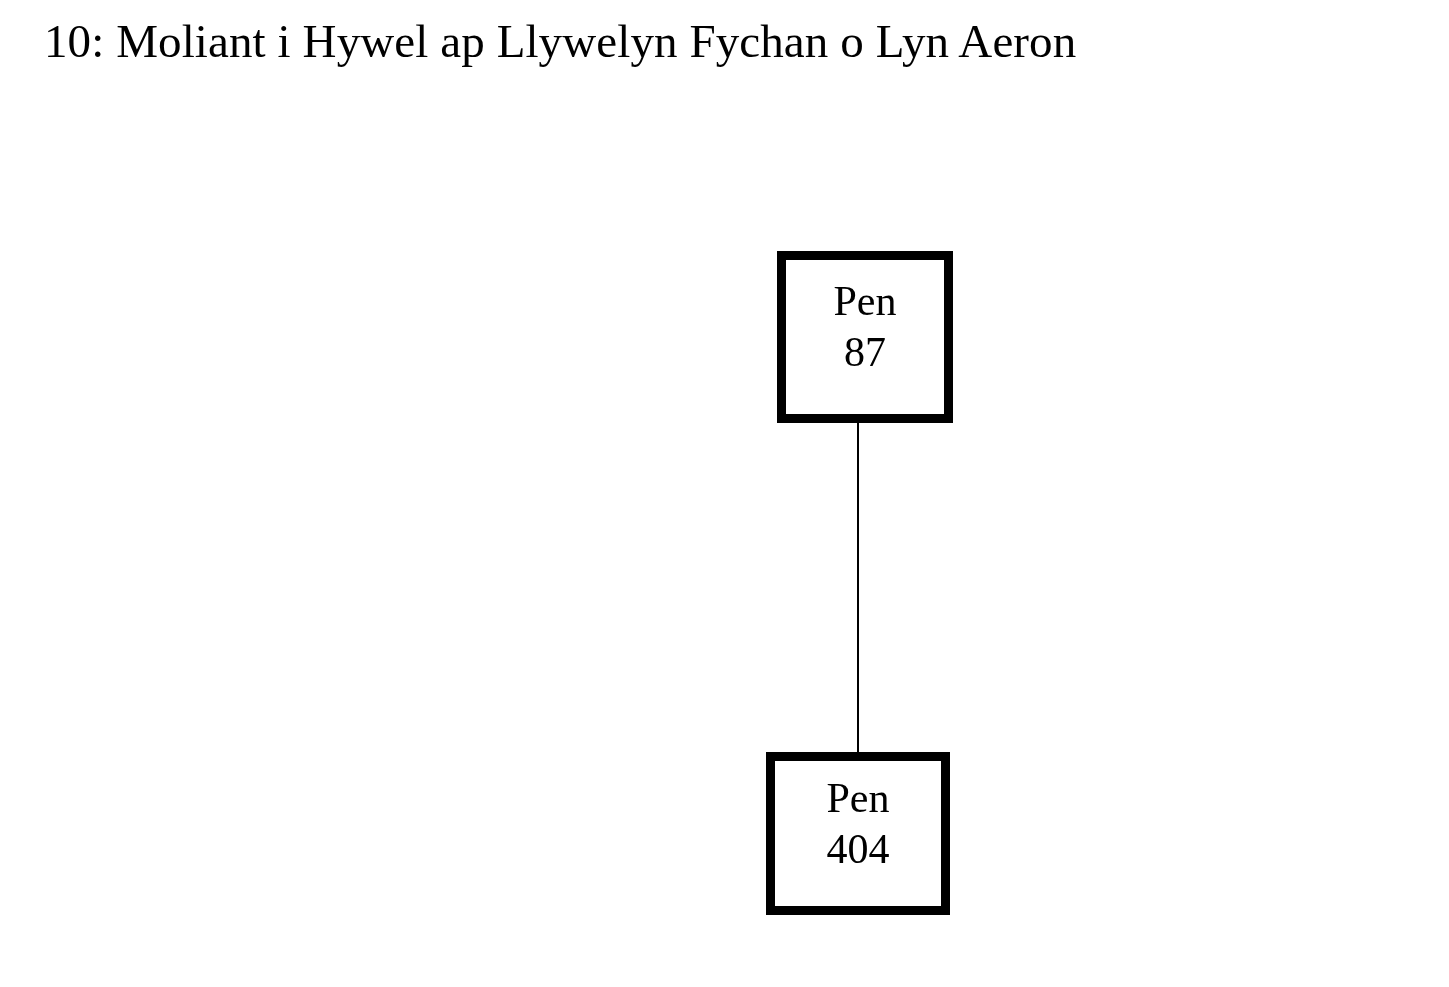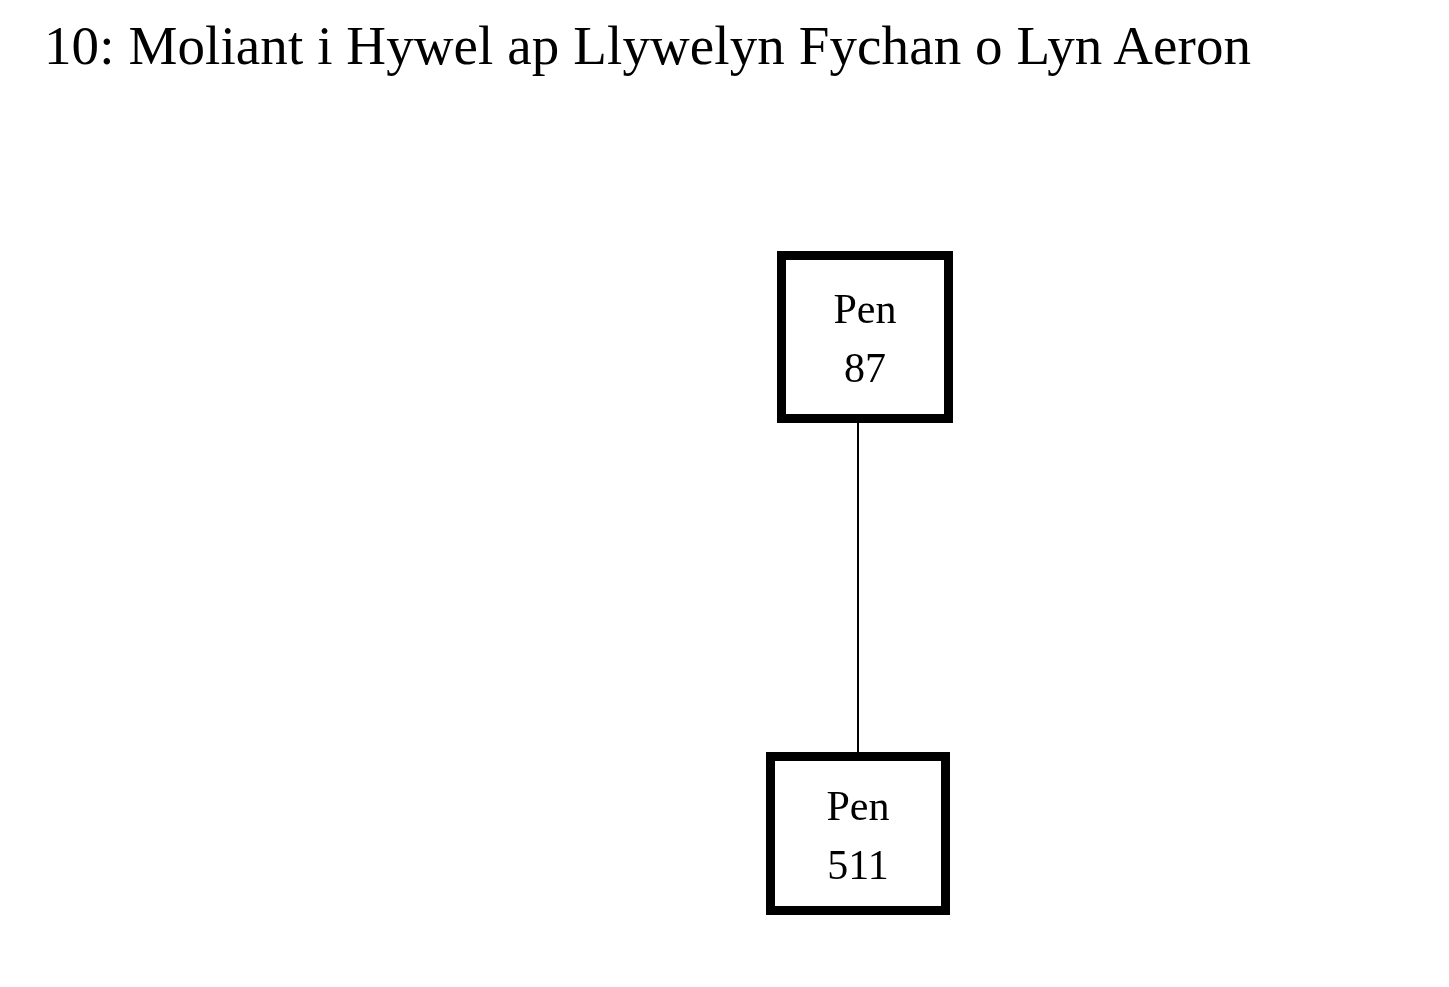--- a/index.html
+++ b/index.html
@@ -18,21 +18,21 @@
     height: 987px;
     background: #ffffff;
     overflow: hidden;
   }
 
   
   #diagram-title {
     position: absolute;
     left: 44px;
     top: 14px;
-    font-size: 55px;
+    font-size: 47px;
     line-height: 1.15;
     white-space: nowrap;
     color: #000000;
     letter-spacing: 0.1px;
   }
 
   
   #edge-layer {
     position: absolute;
     left: 0;
@@ -49,21 +49,20 @@
     background: #ffffff;
     border: 9px solid #000000;
     text-align: center;
     z-index: 2;
   }
   .node-text {
     display: block;
     font-size: 42px;
     line-height: 1.22;
     color: #000000;
-    margin-top: 8px;
   }
   .node-label {
     padding-top: 16px;
   }
 
   #node-pen-57 {
     left: 777px;
     top: 251px;
     width: 176px;
     height: 172px;
@@ -89,16 +88,16 @@
     <line id="edge-pen57-pen312" x1="858" y1="423" x2="858" y2="753" stroke="#000000" stroke-width="2"></line>
   </svg>
 
   <div class="node" id="node-pen-57">
     <span class="node-text node-label">Pen</span>
     <span class="node-text">87</span>
   </div>
 
   <div class="node" id="node-pen-312">
     <span class="node-text node-label">Pen</span>
-    <span class="node-text">511</span>
+    <span class="node-text">404</span>
   </div>
 
 </div>
 
 </body></html>

